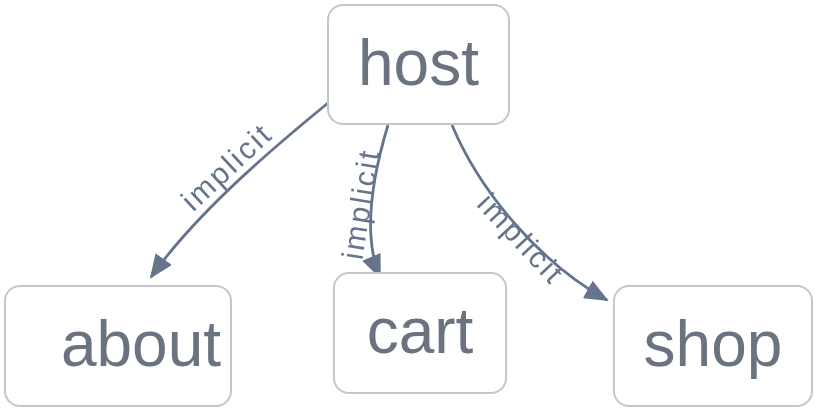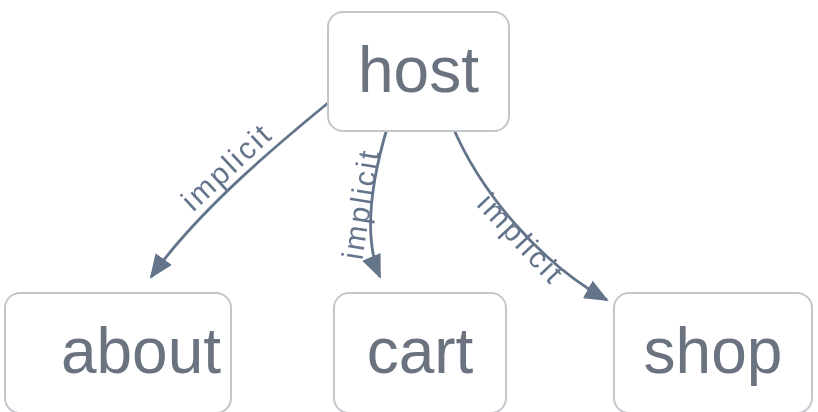--- a/index.html
+++ b/index.html
@@ -35,32 +35,31 @@
   }
   .node {
     position: absolute;
     display: flex;
     align-items: center;
     justify-content: center;
     background: var(--node-fill);
     border: 2px solid var(--node-border);
     border-radius: 16px;
     cursor: pointer;
-    margin-top: 7px;
   }
   .node-label {
     font-size: 64px;
     line-height: 1;
     color: var(--node-text);
     white-space: nowrap;
     padding-bottom: 4px;
   }
   .node-host  { left: 327px; top:   4px; width: 183px; height: 121px; }
   .node-about { left:   4px; top: 285px; width: 228px; height: 122px; padding-left: 46px; }
-  .node-cart  { left: 333px; top: 285px; width: 174px; height: 122px; }
+  .node-cart  { left: 333px; top: 272px; width: 174px; height: 122px; }
   .node-shop  { left: 613px; top: 285px; width: 200px; height: 122px; align-items: center; }
   .edge-label {
     position: absolute;
     font-size: 30px;
     letter-spacing: 2.5px;
     line-height: 1;
     color: var(--edge-label-text);
     white-space: nowrap;
     pointer-events: none;
   }

